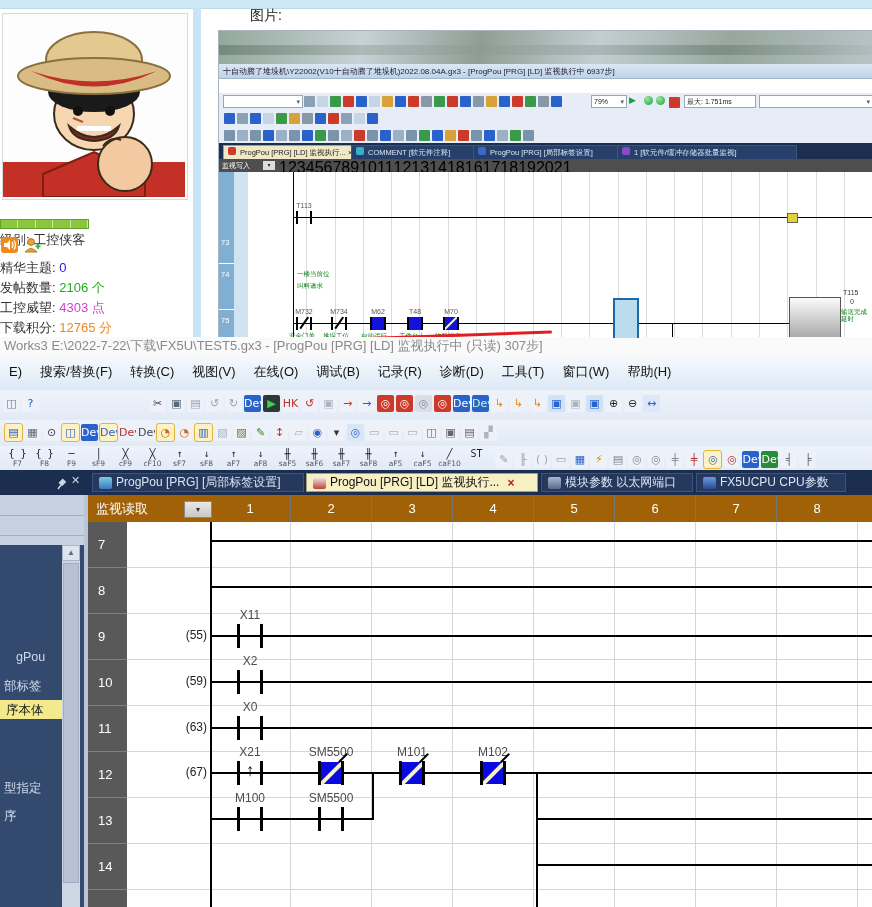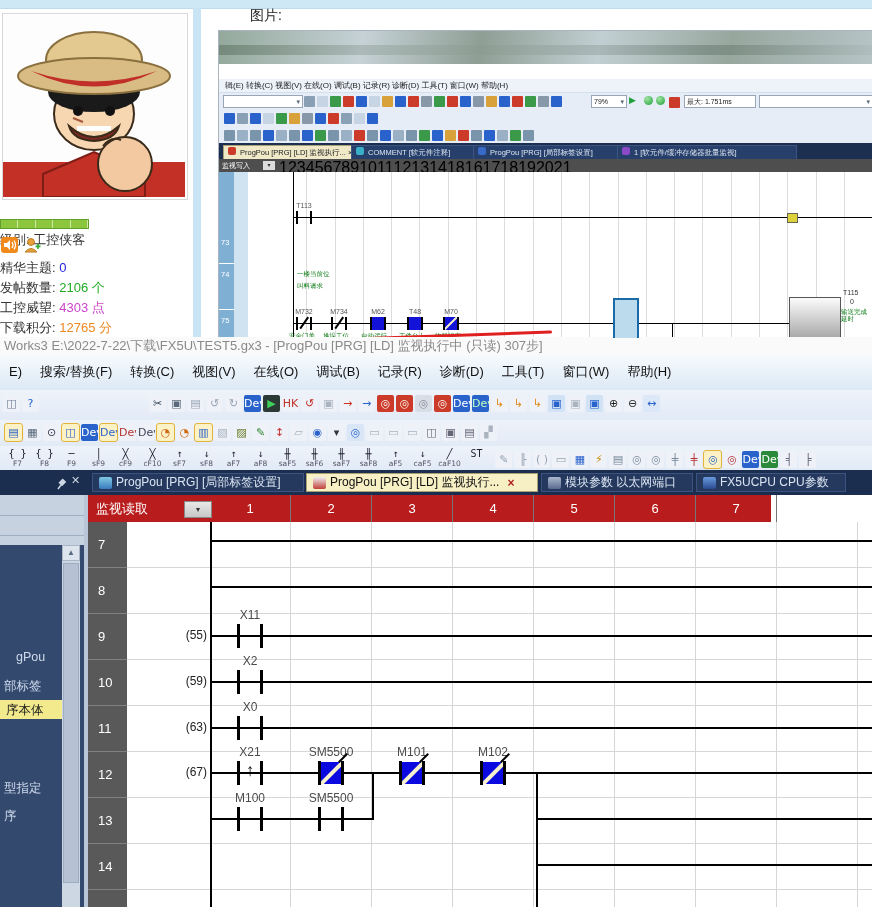--- a/index.html
+++ b/index.html
@@ -63,21 +63,21 @@
   .dockpanel{left:0;top:495px;width:84px;height:50px;background:#c6d2e0;}
   .tree{left:0;top:545px;width:62px;height:362px;background:#334a6e;}
   .treeitem{position:absolute;font-size:12.5px;color:#cfdaec;white-space:nowrap;}
   .treesel{position:absolute;left:0;width:62px;height:19px;background:#f2ea8c;}
   .sbar{left:62px;top:545px;width:18px;height:362px;background:#cdd7e4;}
   .sbtn{position:absolute;left:0;width:18px;height:16px;background:#dde4ee;border:1px solid #aab6c6;box-sizing:border-box;font-size:8px;text-align:center;line-height:14px;color:#5a6b85;}
   .sthumb{position:absolute;left:1px;width:16px;background:#b6c2d4;border:1px solid #9fadc2;box-sizing:border-box;}
   .treesliver{left:80px;top:545px;width:4px;height:362px;background:#334a6e;}
   .dockdiv{left:84px;top:495px;width:4px;height:412px;background:#b9c6d8;}
   
-  .lheader{left:88px;top:495px;width:683px;height:27px;background:#b91c1c;}
+  .lheader{left:88px;top:495px;width:784px;height:27px;background:#a16207;}
   .lcols{position:absolute;left:122px;top:0;width:648px;height:27px;display:flex;}
   .lcol{width:80px;border-left:1px solid #767676;color:#fff;font-size:13px;text-align:center;line-height:27px;}
   .lcol:first-child{border-left:0;}
   .rnums{left:88px;top:522px;width:39px;height:385px;background:#595959;overflow:hidden;}
   .rnum{height:45px;line-height:45px;padding-left:10px;color:#fff;font-size:13px;border-bottom:1px solid #808080;background:#595959;}
   .ladder{left:127px;top:522px;width:745px;height:385px;background:#fff;}
   .hgrid{position:absolute;left:0;top:0;width:745px;height:385px;
     background:repeating-linear-gradient(to bottom,transparent 0 45px,#d6d6d6 45px 46px);}
   .vgrid{position:absolute;left:83px;top:0;width:662px;height:385px;
     background:repeating-linear-gradient(to right,transparent 0 80px,#d6d6d6 80px 81px);}
@@ -159,21 +159,21 @@
   </div>
   <div class="abs statrow" style="left:0;top:319px;">
     <span>下载积分:</span>
     <span style="color:#ee8822">12765</span><span style="color:#ee8822"> 分</span>
   </div>
 
   <div class="abs" style="left:222px;top:7px;font-size:14px;color:#222;margin-left:28px;">图片:</div>
 
   <div class="abs shot">
     <div class="wall"></div>
-    <div class="emenu">辑(E)   转换(C)   视图(V)   在线(O)   调试(B)   记录(R)   诊断(D)   工具(T)   窗口(W)   帮助(H)</div>
+    <div class="etitle">十自动腾了堆垛机\Y22002(V10十自动腾了堆垛机)2022.08.04A.gx3 - [ProgPou [PRG] [LD] 监视执行中 6937步]</div>
 
     <div class="etb" style="top:62px;height:17px;">
       <span class="ebox" style="left:4px;top:2px;width:74px;height:11px;">
           <span style="float:right;color:#567;">▾</span>
         </span>
       <span class="abs" style="left:84px;top:1px;"><span class="mic" style="background: rgb(138, 160, 180);"></span><span class="mic" style="background: rgb(199, 212, 228);"></span><span class="mic" style="background: rgb(58, 154, 74);"></span><span class="mic" style="background: rgb(204, 58, 42);"></span><span class="mic" style="background: rgb(42, 98, 204);"></span><span class="mic" style="background: rgb(199, 212, 228);"></span><span class="mic" style="background: rgb(216, 161, 58);"></span><span class="mic" style="background: rgb(42, 98, 204);"></span><span class="mic" style="background: rgb(204, 58, 42);"></span><span class="mic" style="background: rgb(136, 152, 168);"></span><span class="mic" style="background: rgb(58, 154, 74);"></span><span class="mic" style="background: rgb(204, 58, 42);"></span><span class="mic" style="background: rgb(42, 98, 204);"></span><span class="mic" style="background: rgb(136, 152, 168);"></span><span class="mic" style="background: rgb(216, 161, 58);"></span><span class="mic" style="background: rgb(42, 98, 204);"></span><span class="mic" style="background: rgb(204, 58, 42);"></span><span class="mic" style="background: rgb(58, 154, 74);"></span><span class="mic" style="background: rgb(136, 152, 168);"></span><span class="mic" style="background: rgb(42, 98, 204);"></span></span>
       <span class="ebox" style="left:372px;top:2px;width:30px;height:11px;"><span>79%</span><span style="float:right;color:#567;">▾</span></span>
       <span class="abs" style="left:410px;top:2px;font-size:9px;color:#1da03a;">▶</span>
       <span class="dot" style="position:absolute;left:424px;top:3px;"></span>
       <span class="dot" style="position:absolute;left:436px;top:3px;"></span>

